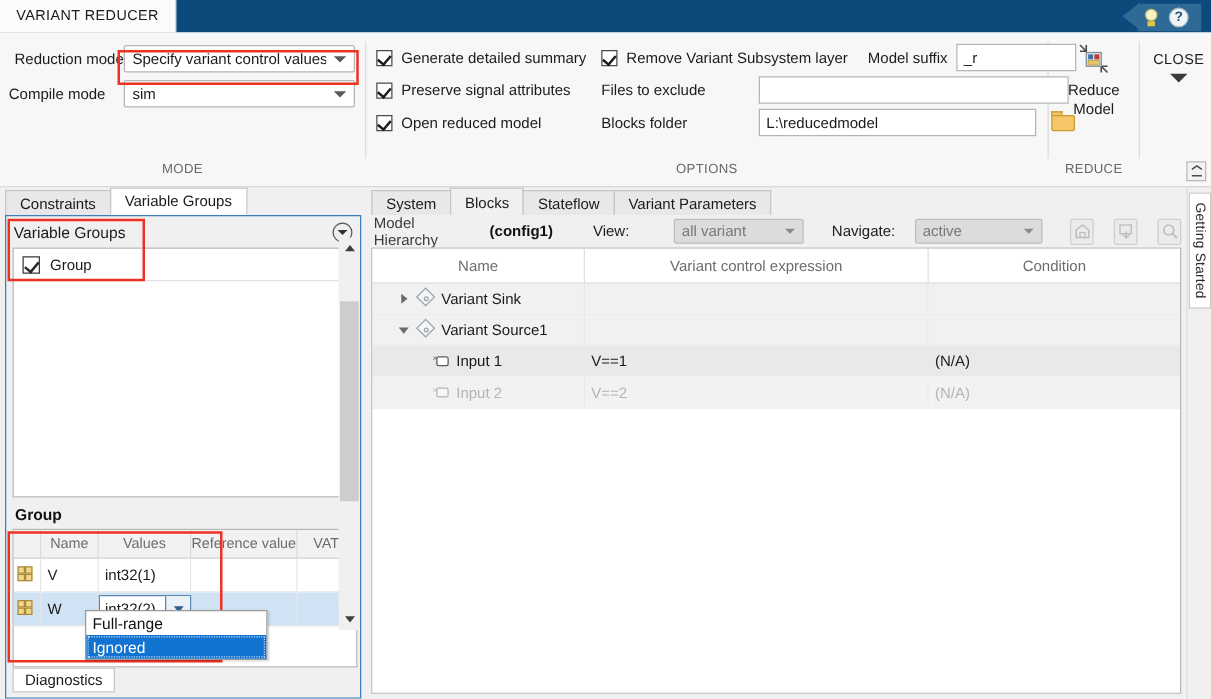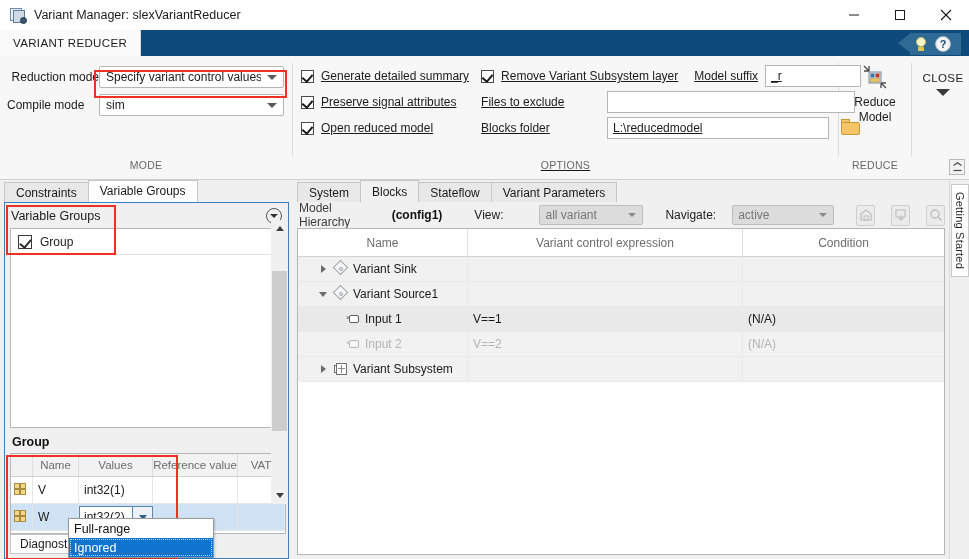--- a/index.html
+++ b/index.html
@@ -298,46 +298,20 @@
   .gs-tab {
     writing-mode:vertical-rl; font-size:11px; color:#2b2b2b;
     background:#fff; border:1px solid #c9c9c9; padding:7px 2px; letter-spacing:.2px;
   }
 </style>
 </head>
 <body>
 
 <div class="app">
 
-  <div class="titlebar">
-    <div class="title-icon">
-      <div class="sheet"></div>
-        <div class="sheet2"></div>
-        <div class="gear"></div>
-    </div>
-    <div class="title-text">Variant Manager: slexVariantReducer</div>
-    <div class="winbtns">
-      <div class="winbtn">
-        <svg width="12" height="12">
-            <line x1="1" y1="6" x2="11" y2="6" stroke="#1b1b1b" stroke-width="1"></line>
-          </svg>
-      </div>
-      <div class="winbtn">
-        <svg width="12" height="12">
-            <rect x="1.5" y="1.5" width="9" height="9" fill="none" stroke="#1b1b1b" stroke-width="1"></rect>
-          </svg>
-      </div>
-      <div class="winbtn">
-        <svg width="12" height="12">
-            <line x1="1" y1="1" x2="11" y2="11" stroke="#1b1b1b" stroke-width="1.1"></line>
-            <line x1="11" y1="1" x2="1" y2="11" stroke="#1b1b1b" stroke-width="1.1"></line>
-          </svg>
-      </div>
-    </div>
-  </div>
 
   <div class="ribbon-tabbar">
     <div class="rtab active">
       <span>VARIANT REDUCER</span>
     </div>
     <div class="ribbon-right">
       <div class="bevel"></div>
       <div class="strip">
         <div class="bulb">
             <div class="glass"></div>
@@ -370,21 +344,21 @@
               </span>
           </div>
         </div>
       </div>
       <div class="glabel">MODE</div>
       <div class="redbox" style="left:94px; top:14px; width:193px; height:28px;"></div>
     </div>
 
     <div class="rsep"></div>
 
-    <div class="rgroup" style="width:545px;text-decoration:underline;">
+    <div class="rgroup" style="width:545px;">
       <div class="body" style="padding-left:8px;">
         <div style="display:flex; flex-direction:column;">
           <div class="cbrow">
             <span class="cbox checked"></span>
             <span class="lbl">Generate detailed summary</span>
           </div>
           <div class="cbrow">
             <span class="cbox checked"></span>
             <span class="lbl">Preserve signal attributes</span>
           </div>
@@ -683,35 +657,20 @@
             <span class="ticon port" style="opacity:.4">
                 <span class="p2">×</span>
                 <span class="p1"></span>
               </span>
             <span>Input 2</span>
           </div>
           <div class="tc" style="width:275px; padding-left:5px;">V==2</div>
           <div class="tc" style="flex:1; padding-left:5px; border-right:none;">(N/A)</div>
         </div>
 
-        <div class="trow shade1">
-          <div class="tc name" style="width:170px; padding-left:18px;">
-            <span class="twist">
-                <span class="tw-r"></span>
-              </span>
-            <span class="ticon sub">
-                <span class="s2"></span>
-                <span class="s1"></span>
-                <span class="grid2"></span>
-              </span>
-            <span>Variant Subsystem</span>
-          </div>
-          <div class="tc" style="width:275px; padding-left:5px;"></div>
-          <div class="tc" style="flex:1; padding-left:5px; border-right:none;"></div>
-        </div>
 
         <div style="flex:1; background:#fff;"></div>
       </div>
     </div>
 
     <div class="getting-started">
       <div class="gs-tab">
         <span>Getting Started</span>
       </div>
     </div>

